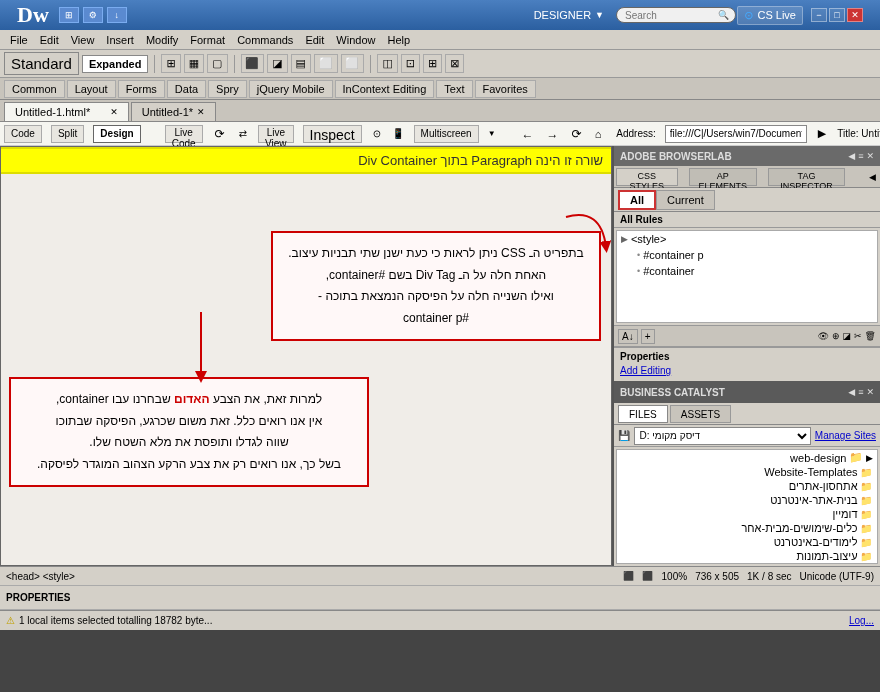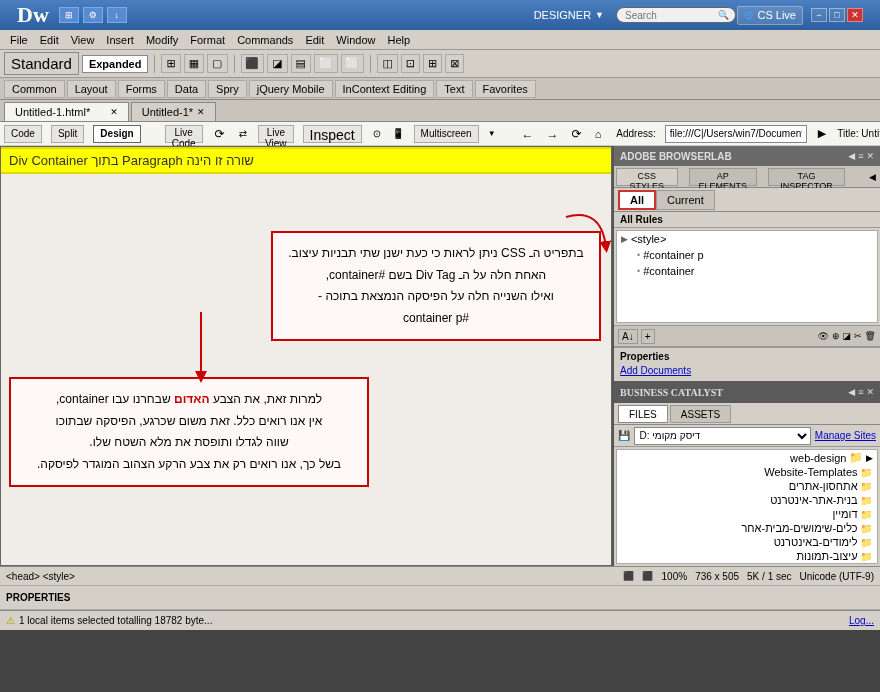--- a/index.html
+++ b/index.html
@@ -115,21 +115,21 @@
   <span style="font-size:11px;cursor:pointer;padding:0 2px;">▶</span>
   <span style="font-size:10px;white-space:nowrap;">Title: Untitled Docu...</span>
 </div>
 
 <div style="display:flex;height:420px;">
 
   <div style="flex:1;background:#888;overflow:hidden;position:relative;">
 
     <div style="background:#f0ede8;height:100%;position:relative;border:1px solid #666;">
 
-      <div style="background:#ffff00;border-bottom:2px solid #dddd00;border-top:2px solid #dddd00;padding:4px 8px;text-align:left;font-size:13px;direction:rtl;font-family:Arial,sans-serif;">
+      <div style="background:#ffff00;border-bottom:2px solid #dddd00;border-top:2px solid #dddd00;padding:4px 8px;text-align:right;font-size:13px;direction:rtl;font-family:Arial,sans-serif;">
         <span style="color:#333;">שורה זו הינה Paragraph בתוך Div Container</span>
       </div>
 
       <div style="border:2px solid #cc0000;background:#fff8f8;padding:10px 14px;direction:rtl;font-size:12px;line-height:1.8;text-align:center;position:absolute;top:40px;right:10px;width:330px;font-family:Arial,sans-serif;margin-top:44px;">
         <div>בתפריט הـ CSS ניתן לראות כי כעת ישנן שתי תבניות עיצוב.</div>
         <div>האחת חלה על הـ Div Tag בשם #container,</div>
         <div>ואילו השנייה חלה על הפיסקה הנמצאת בתוכה -</div>
         <div>#container p</div>
       </div>
 
@@ -216,25 +216,25 @@
       <div style="flex:1;"></div>
       <span style="font-size:9px;cursor:pointer;">👁</span>
       <span style="font-size:9px;cursor:pointer;">⊕</span>
       <span style="font-size:9px;cursor:pointer;">◪</span>
       <span style="font-size:9px;cursor:pointer;">✂</span>
       <span style="font-size:9px;cursor:pointer;">🗑</span>
     </div>
 
     <div style="background:#d4d0c8;padding:3px 6px;border-top:1px solid #999;">
       <div style="font-size:10px;font-weight:bold;margin-bottom:2px;">Properties</div>
-      <span style="font-size:10px;color:#0000cc;cursor:pointer;text-decoration:underline;">Add Documents</span>
+      <span style="font-size:10px;color:#0000cc;cursor:pointer;text-decoration:underline;">Add Editing</span>
     </div>
 
     <div style="background:#5a5a5a;color:#ddd;font-size:10px;padding:3px 6px;display:flex;align-items:center;justify-content:space-between;height:22px;margin-top:2px;">
-      <span style="font-size:10px;font-weight:bold;font-family:Liberation Serif, serif;">BUSINESS CATALYST</span>
+      <span style="font-size:10px;font-weight:bold;">BUSINESS CATALYST</span>
       <div style="display:flex;gap:3px;">
         <span style="cursor:pointer;font-size:9px;">◀</span>
         <span style="cursor:pointer;font-size:9px;">≡</span>
         <span style="cursor:pointer;font-size:9px;">✕</span>
       </div>
     </div>
 
     <div style="display:flex;background:#d4d0c8;padding:2px 4px;border-bottom:1px solid #888;height:22px;gap:2px;">
       <button style="padding:2px 10px;font-size:10px;cursor:pointer;background:#fff;border:1px solid #888;height:18px;">FILES</button>
       <button style="padding:2px 10px;font-size:10px;cursor:pointer;background:#c8c4bc;border:1px solid #999;height:18px;">ASSETS</button>
@@ -292,21 +292,21 @@
   </div>
 </div>
 
 <div style="background:#d4d0c8;height:20px;display:flex;align-items:center;padding:0 6px;border-top:1px solid #888;border-bottom:1px solid #aaa;font-size:10px;gap:8px;">
   <span style="cursor:pointer;">&lt;head&gt; &lt;style&gt;</span>
   <div style="flex:1;"></div>
   <span style="font-size:9px;">⬛</span>
   <span style="font-size:9px;">⬛</span>
   <span>100%</span>
   <span>736 x 505</span>
-  <span>5K / 1 sec</span>
+  <span>1K / 8 sec</span>
   <span>Unicode (UTF-9)</span>
 </div>
 
 <div style="background:#d4d0c8;height:24px;display:flex;align-items:center;padding:0 6px;border-bottom:1px solid #aaa;font-size:10px;font-weight:bold;">
   <span>PROPERTIES</span>
 </div>
 
 <div style="background:#d4d0c8;height:20px;display:flex;align-items:center;padding:0 6px;border-top:1px solid #888;font-size:10px;">
   <span style="margin-right:4px;color:#c0a000;">⚠</span>
   <span>1 local items selected totalling 18782 byte...</span>

